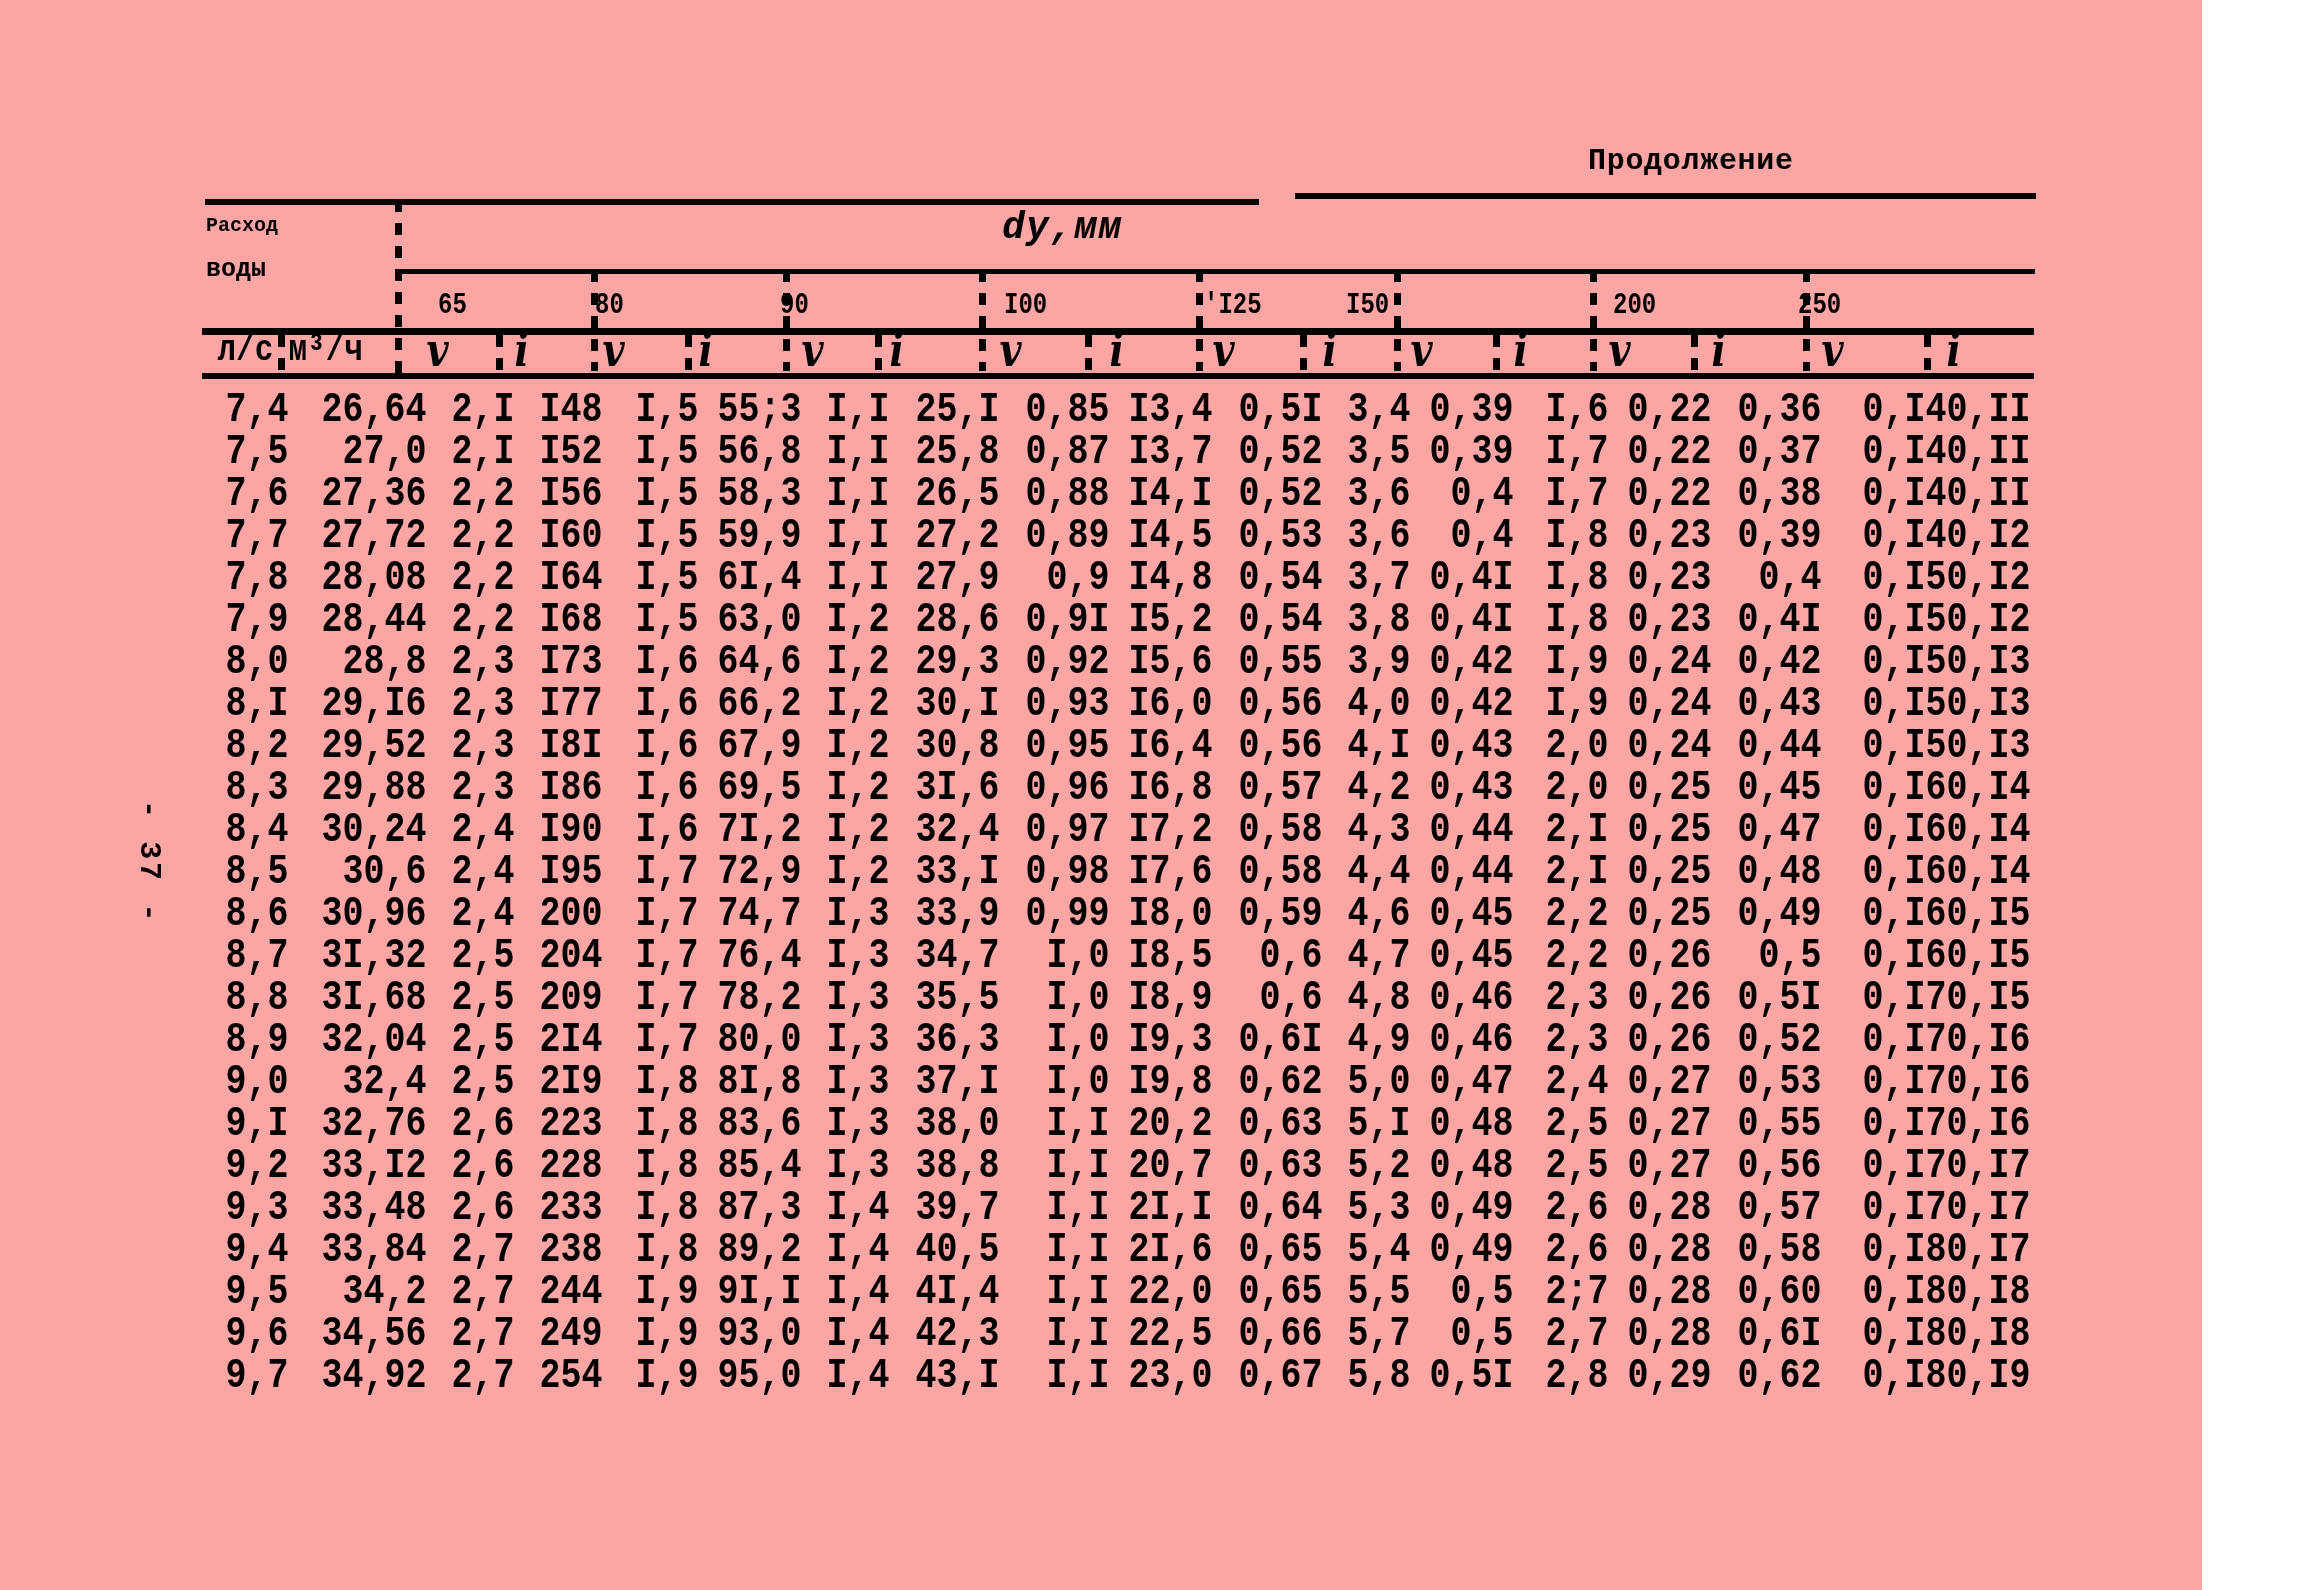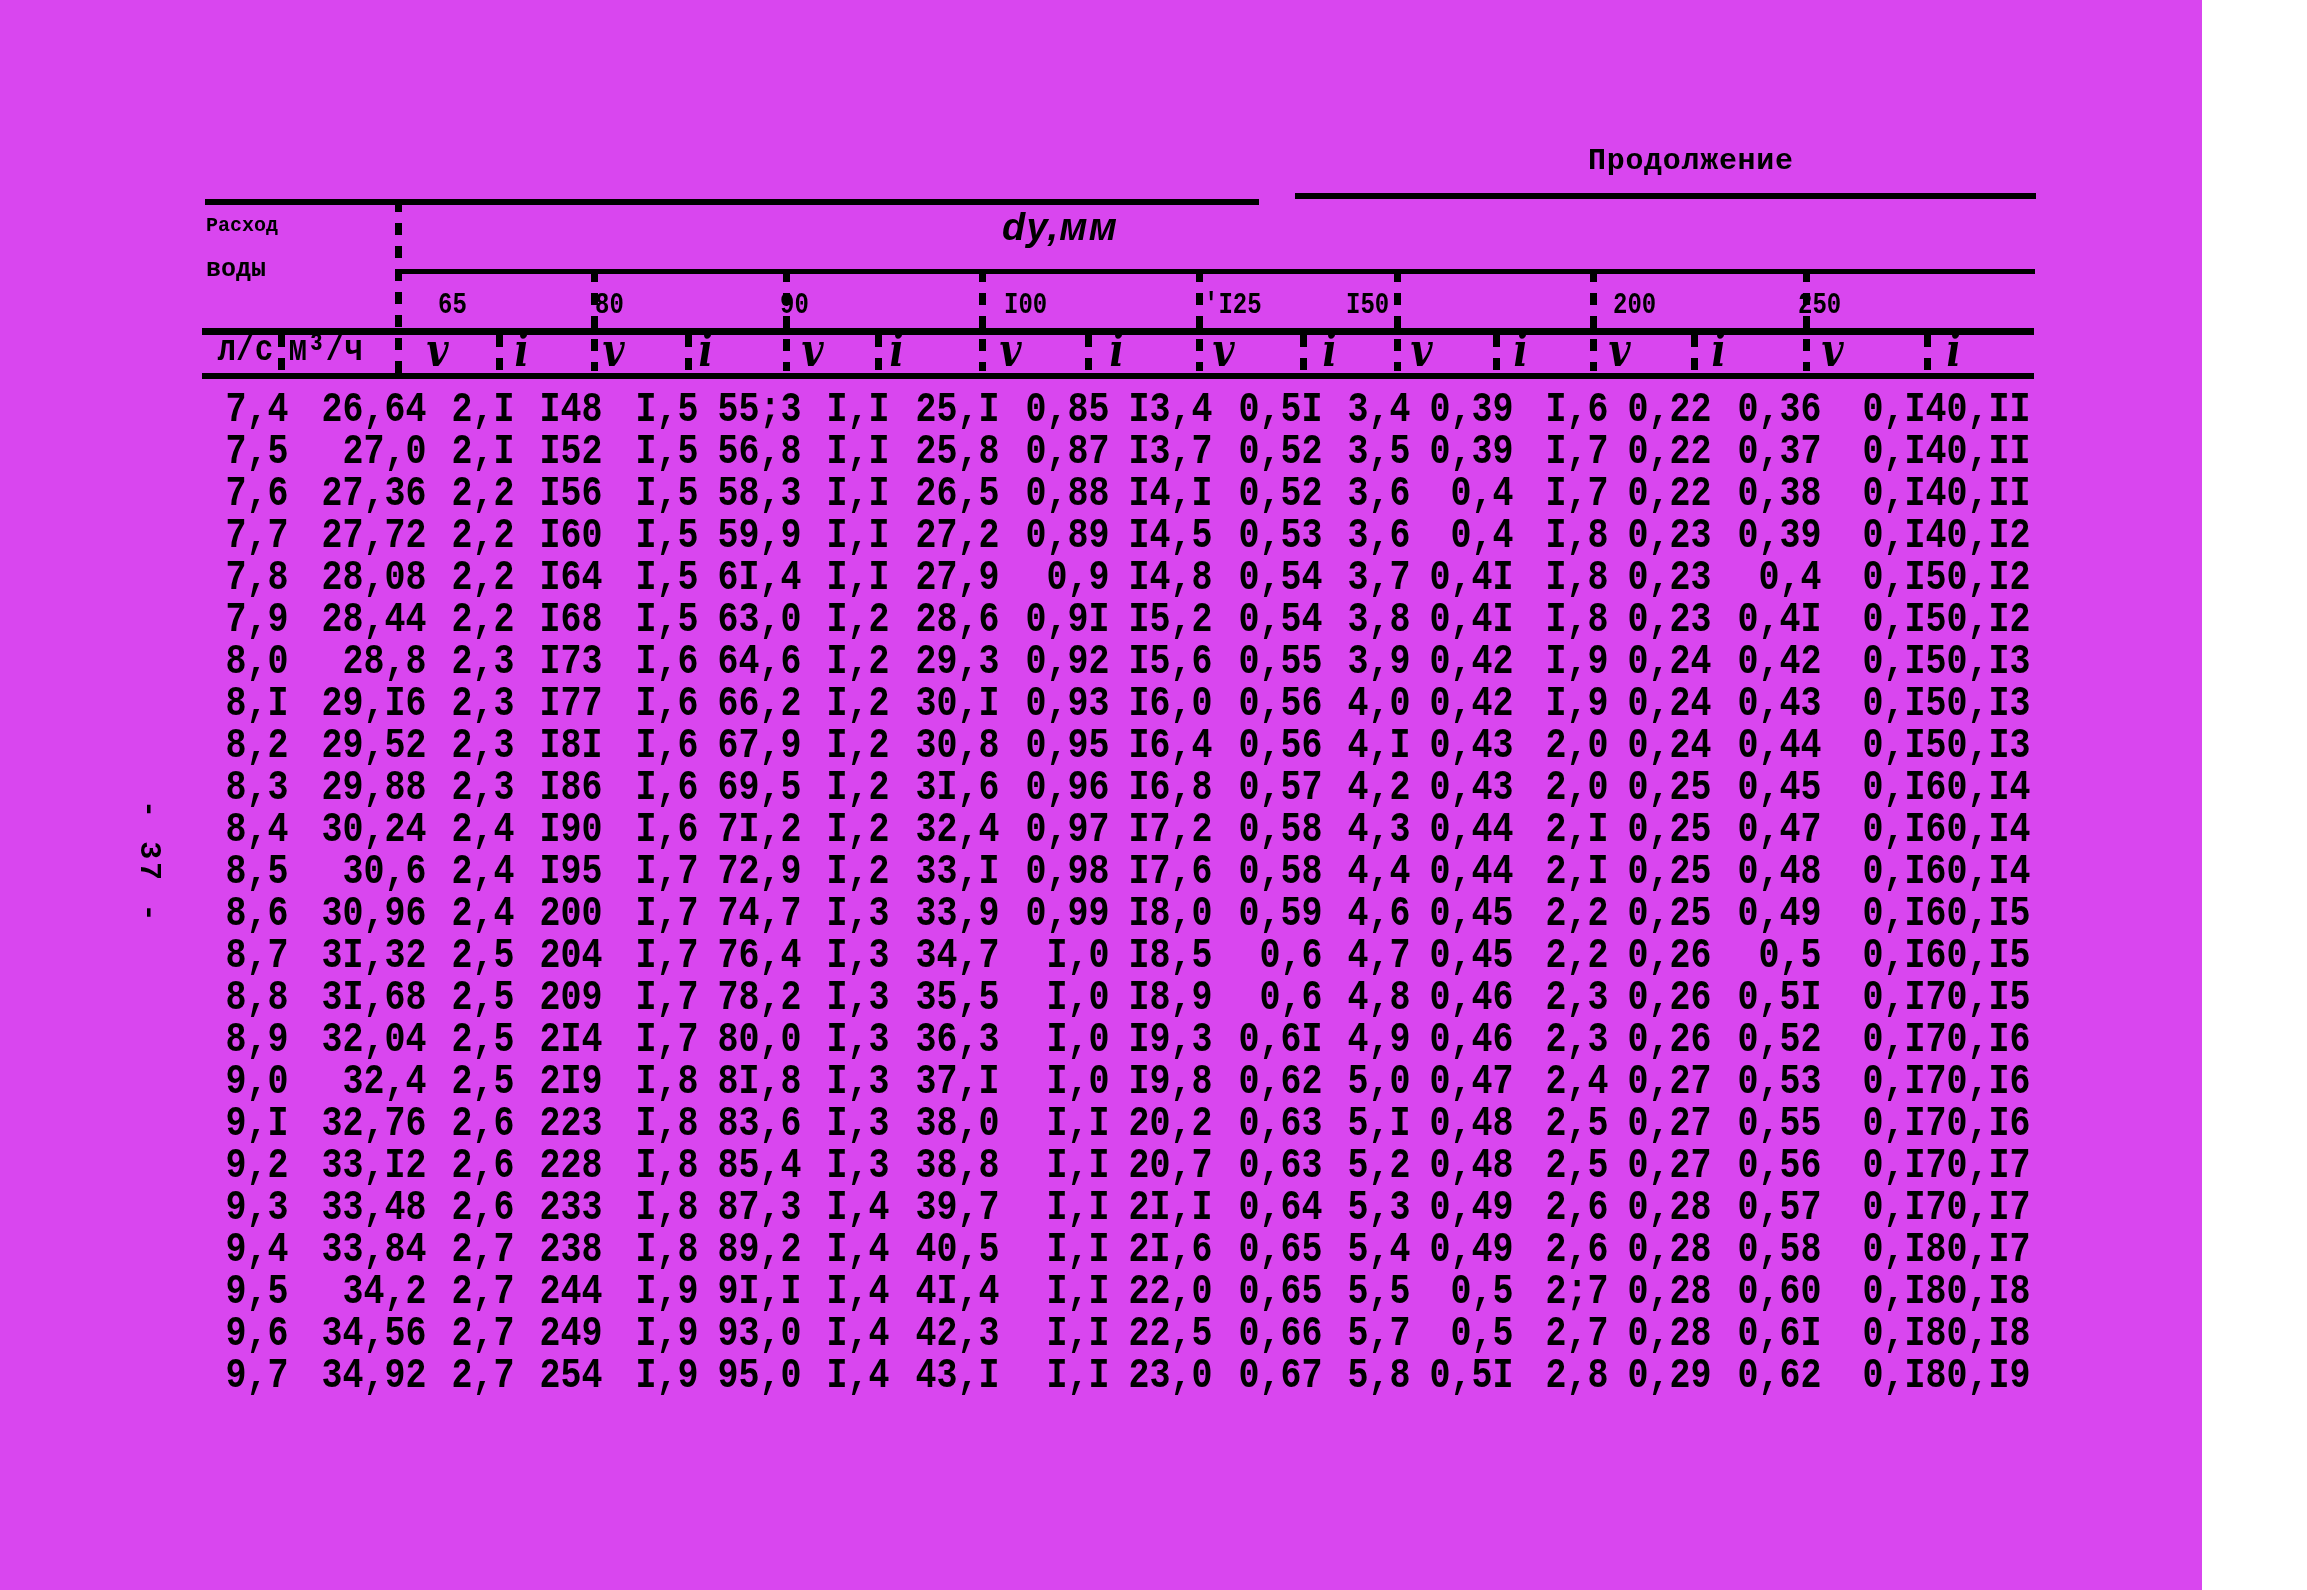--- a/index.html
+++ b/index.html
@@ -1,30 +1,30 @@
 <!DOCTYPE html>
 <html style="font-size:10.8px"><head>
 <meta charset="utf-8">
 <style>
   html,body{margin:0;padding:0;}
   body{width:2307px;height:1590px;background:#ffffff;overflow:hidden;}
-  #page{position:relative;width:2202px;height:1590px;background:#d946ef;color:#000;
+  #page{position:relative;width:2202px;height:1590px;background:#fca5a5;color:#000;
         font-family:"Liberation Mono","DejaVu Sans Mono",monospace;font-weight:700;}
   .abs{position:absolute;white-space:nowrap;}
   .rule{position:absolute;background:#000;}
   .vsep{position:absolute;width:6.7px;
         background:repeating-linear-gradient(to bottom,#000 0 12px,transparent 12px 23px);}
   .tx{display:inline-block;transform:scaleY(1.22);transform-origin:50% 55%;white-space:nowrap;}
   #continuation{left:1588px;top:144px;font-size:30px;letter-spacing:0.7px;}
   #sidepage{left:81px;top:845px;width:135px;text-align:center;font-size:30px;
             letter-spacing:2.7px;transform:rotate(90deg);}
   #rl1{left:206px;top:214px;font-size:20px;}
   #rl2{left:206px;top:255px;font-size:25px;}
   #spanlabel{left:1002px;top:206px;font-size:38px;font-style:italic;
-             font-family:Liberation Sans, sans-serif;letter-spacing:1.3px;}
+             font-family:Liberation Mono, monospace;letter-spacing:1.3px;}
   #diams{position:absolute;left:202px;top:286px;width:1831px;height:40px;}
   .diam{position:absolute;width:135px;text-align:left;font-size:24px;line-height:40px;}
   .grid18{display:grid;grid-template-columns:71px 138px 88px 88px 96px 103px 88px 110px 110px 103px 110px 88px 103px 95px 103px 110px 125px 84px;}
   #units{position:absolute;left:202px;top:331px;width:1815px;padding-left:15.5px;height:40px;
          line-height:40px;font-size:31px;}
   #units .cell{}
   .sym{font-family:"DejaVu Serif",serif;font-style:italic;font-size:38px;font-weight:700;}
   #tbody{position:absolute;left:202px;top:389px;width:1815px;padding-left:15.5px;text-align:right;}
   .trow{height:42px;line-height:42px;font-size:35px;}
   .tcell{overflow:visible;}

